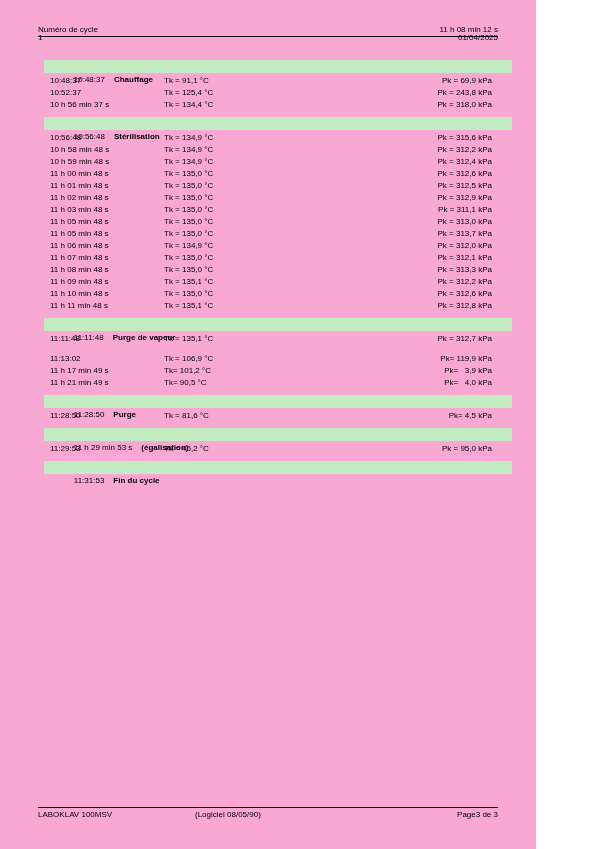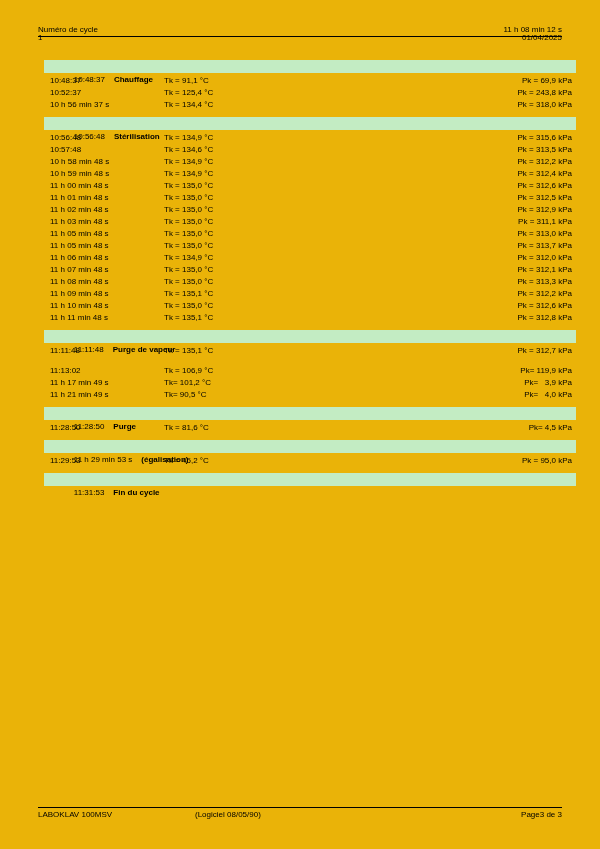--- a/index.html
+++ b/index.html
@@ -1,19 +1,19 @@
 <!DOCTYPE html>
 <html><head>
 <meta charset="utf-8">
 <style>
   html,body{margin:0;padding:0;background:#ffffff;}
   .page{
     position:relative;
-    width:600px;height:849px;
-    background:#eab308;
+    width:536px;height:849px;
+    background:#f9a8d4;
     font-family:"Liberation Sans","DejaVu Sans",sans-serif;
     font-size:8px;color:#000;
     overflow:hidden;
   }
   
   .hdr-left-label{position:absolute;top:25px;left:38px;}
   .hdr-right-time{position:absolute;top:25px;right:38px;}
   .hdr-rule{position:absolute;top:36px;left:38px;right:38px;border-top:1px solid #000;height:0;}
   .hdr-left-value{position:absolute;top:33px;left:38px;}
   .hdr-right-date{position:absolute;top:33px;right:38px;}
@@ -25,21 +25,21 @@
     background:var(--band,#c3ecc3);
     padding-left:12px;
     white-space:pre;
   }
   .band .band-time{font-weight:normal;}
   .band .band-title{font-weight:bold;margin-left:9px;}
   .rows{padding-top:2px;}
   .row{position:relative;height:12px;line-height:12px;}
   .row .c-time{position:absolute;left:6px;white-space:pre;}
   .row .c-tk{position:absolute;left:120px;white-space:pre;text-align:center;}
-  .row .c-pk{position:absolute;right:4px;white-space:pre;}
+  .row .c-pk{position:absolute;right:20px;white-space:pre;}
   
   .ftr-rule{position:absolute;top:807px;left:38px;right:38px;border-top:1px solid #000;height:0;}
   .ftr-device{position:absolute;top:810px;left:38px;}
   .ftr-soft{position:absolute;top:810px;left:195px;}
   .ftr-page{position:absolute;top:810px;right:38px;}
 </style>
 </head>
 <body>
 
 <div class="page">
@@ -80,25 +80,20 @@
       <div class="band">
         <span class="band-time">10:56:48</span><span class="band-title">Stérilisation</span>
       </div>
       <div class="rows">
     <div class="row">
       <span class="c-time">10:56:48</span>
       <span class="c-tk">Tk = 134,9 °C</span>
       <span class="c-pk">Pk = 315,6 kPa</span>
     </div>
 
-    <div class="row">
-      <span class="c-time">10:57:48</span>
-      <span class="c-tk">Tk = 134,6 °C</span>
-      <span class="c-pk">Pk = 313,5 kPa</span>
-    </div>
 
     <div class="row">
       <span class="c-time">10 h 58 min 48 s</span>
       <span class="c-tk">Tk = 134,9 °C</span>
       <span class="c-pk">Pk = 312,2 kPa</span>
     </div>
 
     <div class="row">
       <span class="c-time">10 h 59 min 48 s</span>
       <span class="c-tk">Tk = 134,9 °C</span>

